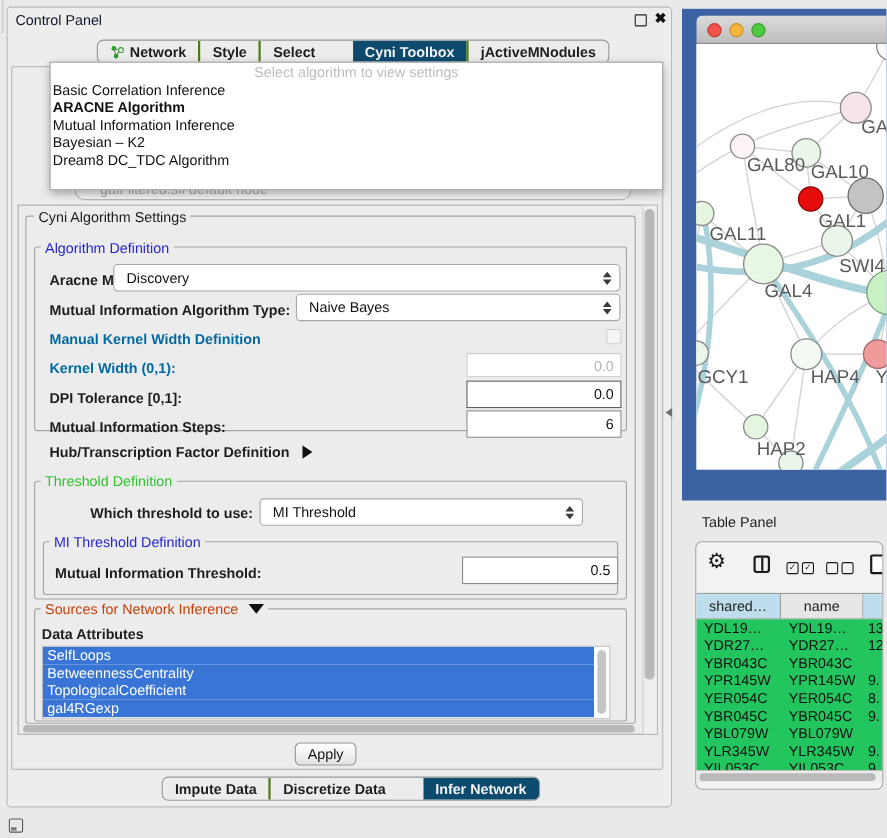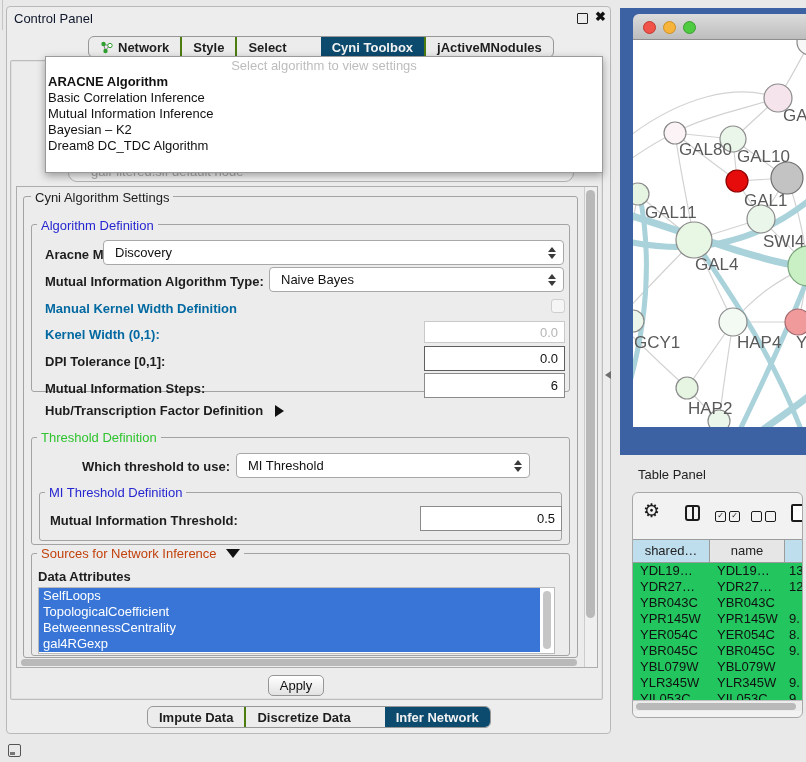--- a/index.html
+++ b/index.html
@@ -146,22 +146,22 @@
   <div class="group" style="left:31px;top:553px;width:537px;height:101px;"></div>
   <div class="gtitle" style="left:37px;top:546px;color:#c2410c;">
     <span>Sources for Network Inference</span>
     <span style="display:inline-block;margin-left:6px;width:0;height:0;border-left:7px solid transparent;border-right:7px solid transparent;border-top:9px solid #111;vertical-align:0px;"></span>
   </div>
   <div class="abs lbl" style="left:38px;top:569px;">Data Attributes</div>
 
   <div class="abs" style="left:38px;top:587px;width:517px;height:67px;background:#fff;border:1px solid #bbb;box-sizing:border-box;overflow:hidden;">
     <div id="attr-items">
         <div class="attr-item" style="background: rgb(56, 117, 215);">SelfLoops</div>
+        <div class="attr-item" style="background: rgb(56, 117, 215);">BetweennessCentrality</div>
         <div class="attr-item" style="background: rgb(56, 117, 215);">TopologicalCoefficient</div>
-        <div class="attr-item" style="background: rgb(56, 117, 215);">BetweennessCentrality</div>
         <div class="attr-item" style="background: rgb(56, 117, 215);">gal4RGexp</div>
       </div>
     <div class="thumb-v" style="right:3px;top:3px;width:8px;height:58px;background:#c6c6c6;"></div>
   </div>
 
   <div class="abs" style="left:584px;top:187px;width:13px;height:480px;background:#efefef;border-left:1px solid #ccc;box-sizing:border-box;"></div>
   <div class="thumb-v" style="left:586px;top:190px;width:9px;height:428px;"></div>
   <div class="thumb-h" style="left:21px;top:659px;width:556px;height:7px;"></div>
 
   <div class="abs" style="left:268px;top:675px;width:56px;height:21px;border:1px solid #969696;border-radius:5px;background:linear-gradient(#ffffff,#e2e2e2);display:flex;align-items:center;justify-content:center;font-size:13px;color:#111;box-sizing:border-box;">Apply</div>
@@ -174,22 +174,22 @@
         <span>Discretize Data</span>
       </div>
     <div class="tab sel">
         <span>Infer Network</span>
       </div>
   </div>
 
   <div class="abs" style="left:17px;top:56px;width:558px;height:117px;background:#fff;border:1px solid #9a9a9a;box-shadow:0 3px 8px rgba(0,0,0,0.35);z-index:40;box-sizing:border-box;margin-left:28px;">
     <div style="text-align:center;color:#bdbdbd;font-size:13px;height:16px;line-height:16px;margin-top:1px;">Select algorithm to view settings</div>
     <div id="dd-items">
+        <div class="dd-item">Basic Correlation Inference</div>
         <div class="dd-item sel">ARACNE Algorithm</div>
-        <div class="dd-item">Basic Correlation Inference</div>
         <div class="dd-item">Mutual Information Inference</div>
         <div class="dd-item">Bayesian – K2</div>
         <div class="dd-item">Dream8 DC_TDC Algorithm</div>
       </div>
   </div>
 
   <div class="abs" style="left:8px;top:744px;width:13px;height:13px;border:1.5px solid #555;border-radius:2px;box-sizing:border-box;">
     <div style="position:absolute;left:1px;bottom:1px;width:5px;height:3px;background:#777;"></div>
   </div>
 

